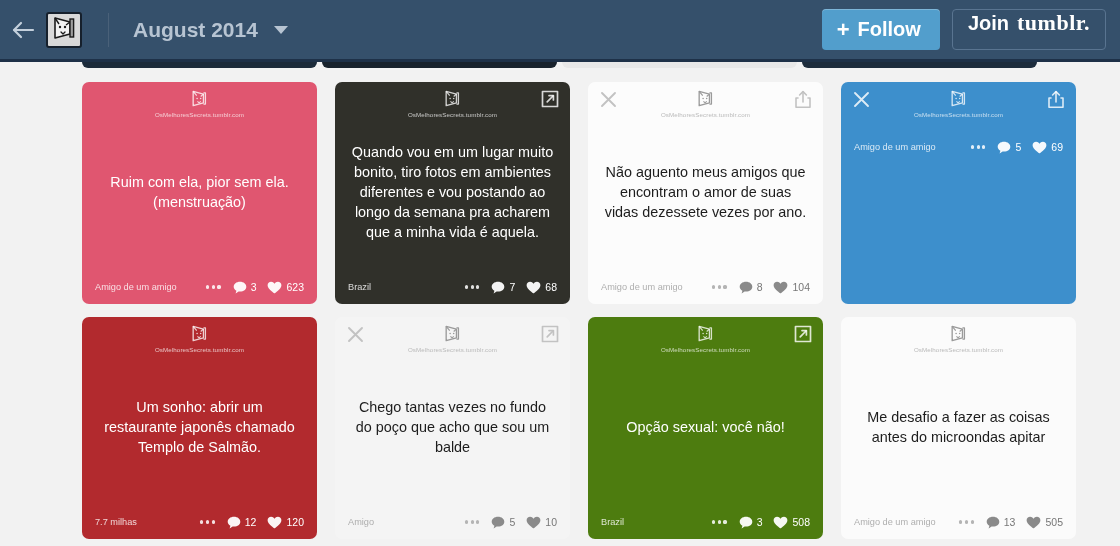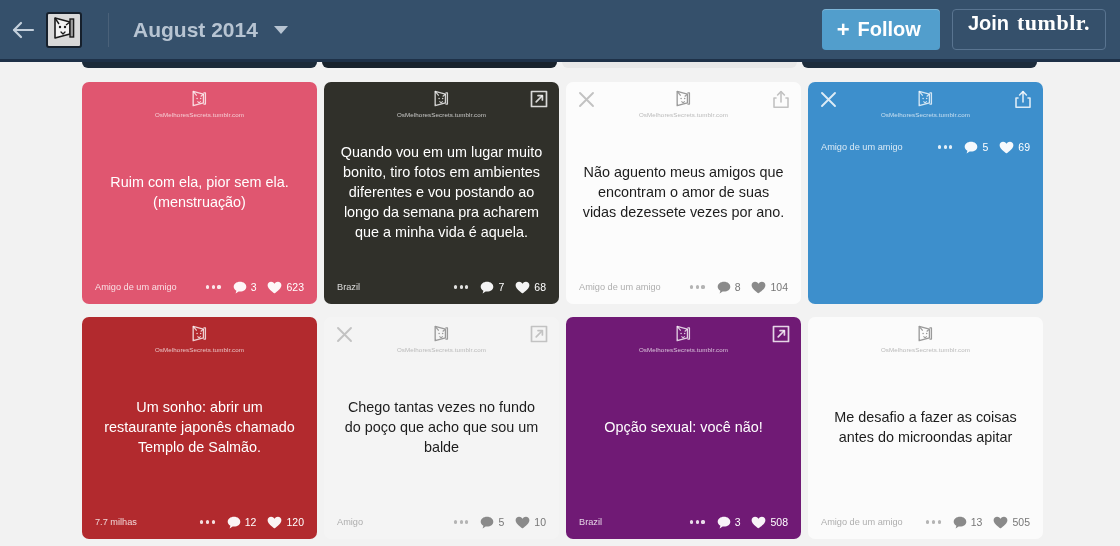--- a/index.html
+++ b/index.html
@@ -128,21 +128,21 @@
   }
   .row {
     display: flex;
     gap: 0;
     margin-bottom: 13px;
   }
   .card {
     position: relative;
     width: 235px;
     height: 222px;
-    margin-right: 7px;
+    margin-right: 18px;
     border-radius: 7px;
     overflow: hidden;
     display: flex; flex-direction: column;
     cursor: pointer;
     flex: 0 0 auto;
   }
   .card:last-child { margin-right: 0; }
 
   .card-top {
     position: relative;
@@ -537,21 +537,21 @@
               </span>
               <span class="stat">
                 <svg width="15" height="13" viewBox="0 0 15 13">
                   <path d="M7.5 12.3 C7.5 12.3 0.6 8.2 0.6 4.2 C0.6 2.1 2.2 0.7 4.1 0.7 C5.5 0.7 6.8 1.5 7.5 2.7 C8.2 1.5 9.5 0.7 10.9 0.7 C12.8 0.7 14.4 2.1 14.4 4.2 C14.4 8.2 7.5 12.3 7.5 12.3 Z" fill="#8a8a8a"></path>
                 </svg>
                 <span class="num">10</span>
               </span>
             </span>
           </div>
         </div>
-        <div class="card t-dark" style="background: #701a75;">
+        <div class="card t-dark" style="background: #4d7c0f;">
           <div class="card-top">
             <span class="card-share"><svg width="18" height="18" viewBox="0 0 18 18">
                 <path d="M1.5 1.5 L1.5 16.5 L16.5 16.5 L16.5 1.5 Z" fill="none" stroke="rgba(255,255,255,0.82)" stroke-width="1.7" stroke-linejoin="round"></path>
                 <path d="M6.2 11.8 L12 6" fill="none" stroke="rgba(255,255,255,0.82)" stroke-width="1.7" stroke-linecap="round"></path>
                 <path d="M8 5.6 L12.4 5.6 L12.4 10" fill="none" stroke="rgba(255,255,255,0.82)" stroke-width="1.7" stroke-linecap="round" stroke-linejoin="round"></path>
               </svg></span>
             <div class="brandmark">
               <svg class="brand-fox" viewBox="0 0 24 24">
                 <path d="M4 3 L4 21 L17 17.5 L17 6.5 Z" fill="none" stroke="rgba(255,255,255,0.78)" stroke-width="1.7" stroke-linejoin="round"></path>
                 <path d="M4 3 L8.5 8.5 M17 6.5 L13.5 9.5" fill="none" stroke="rgba(255,255,255,0.78)" stroke-width="1.5"></path>

